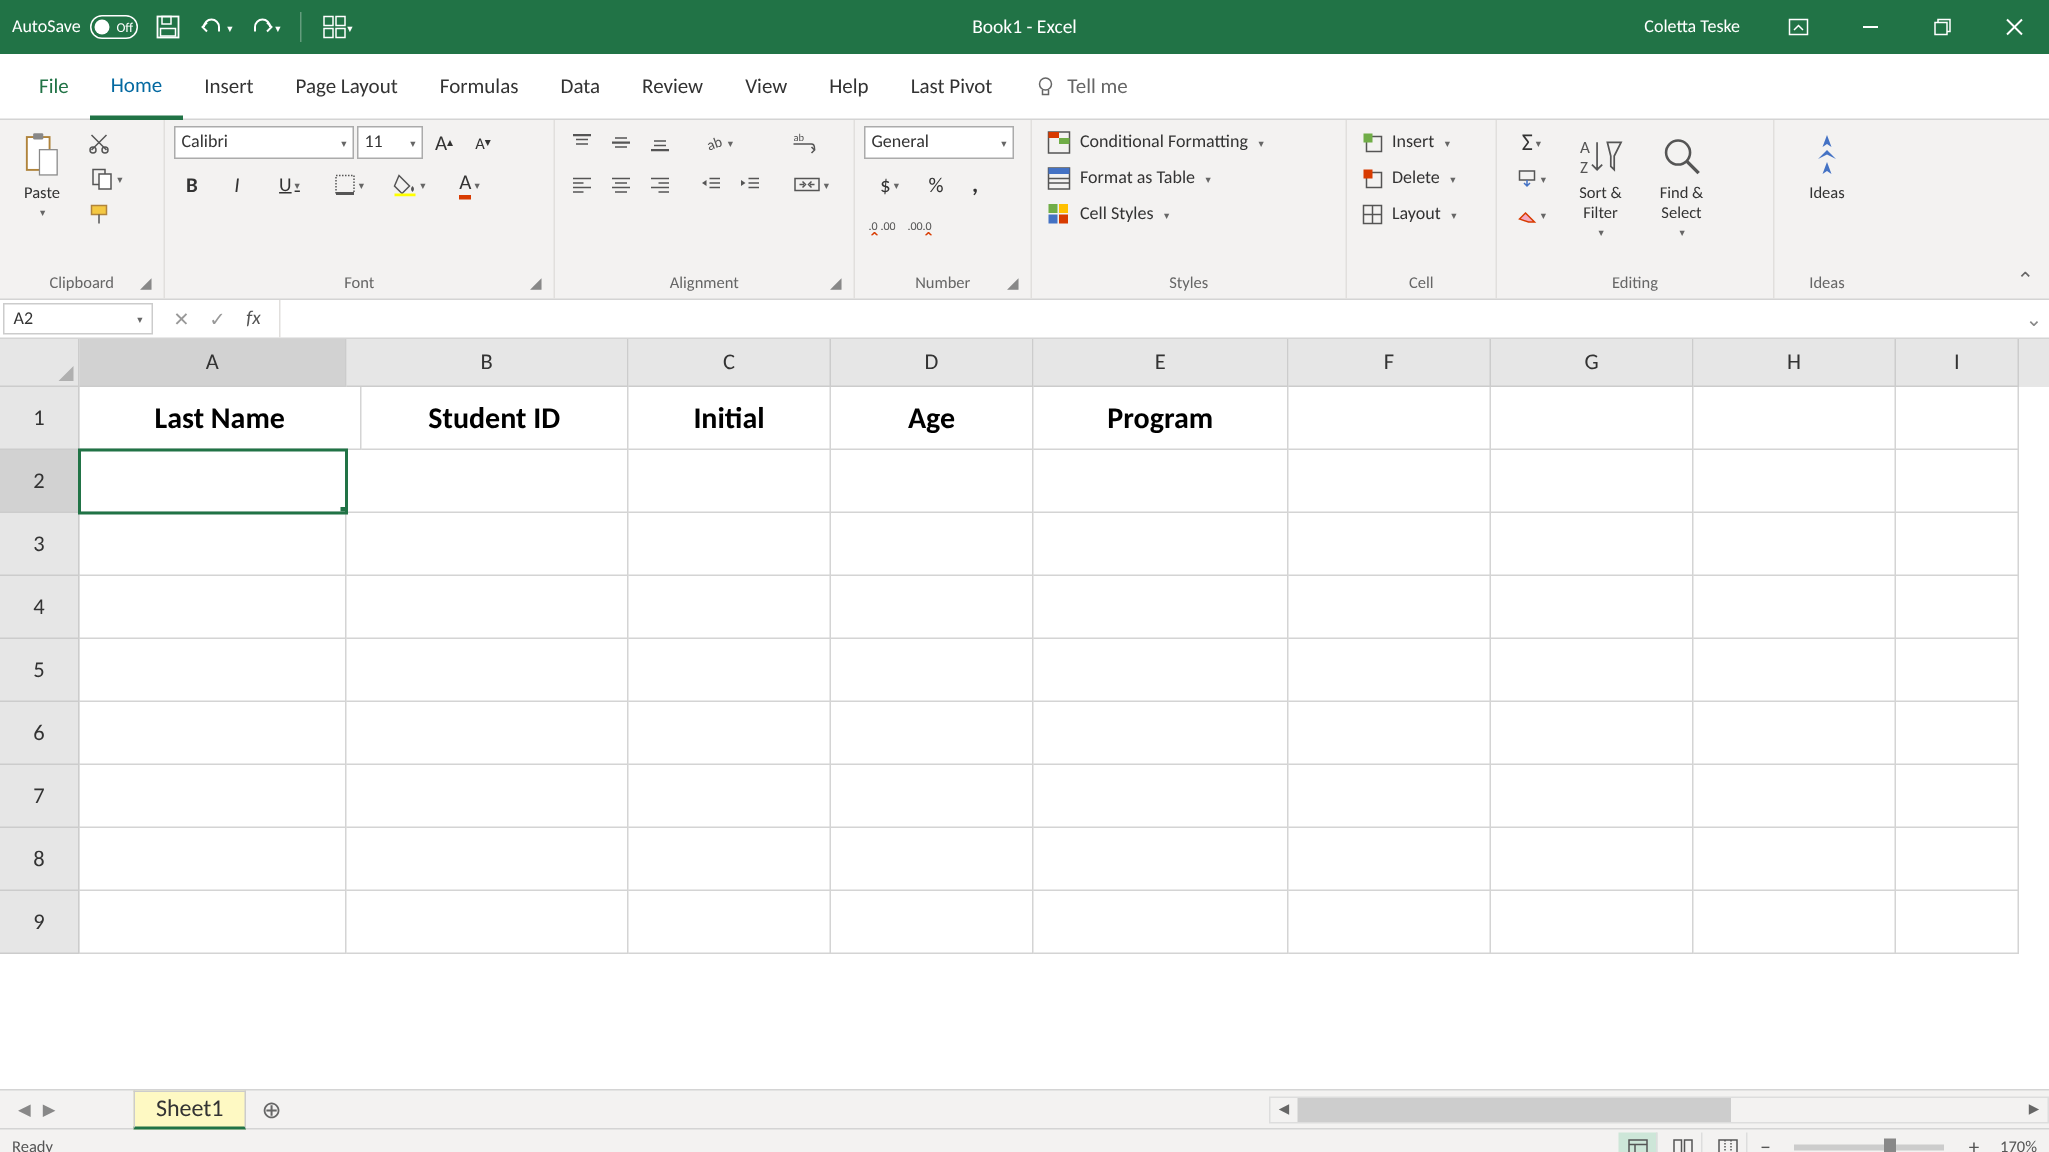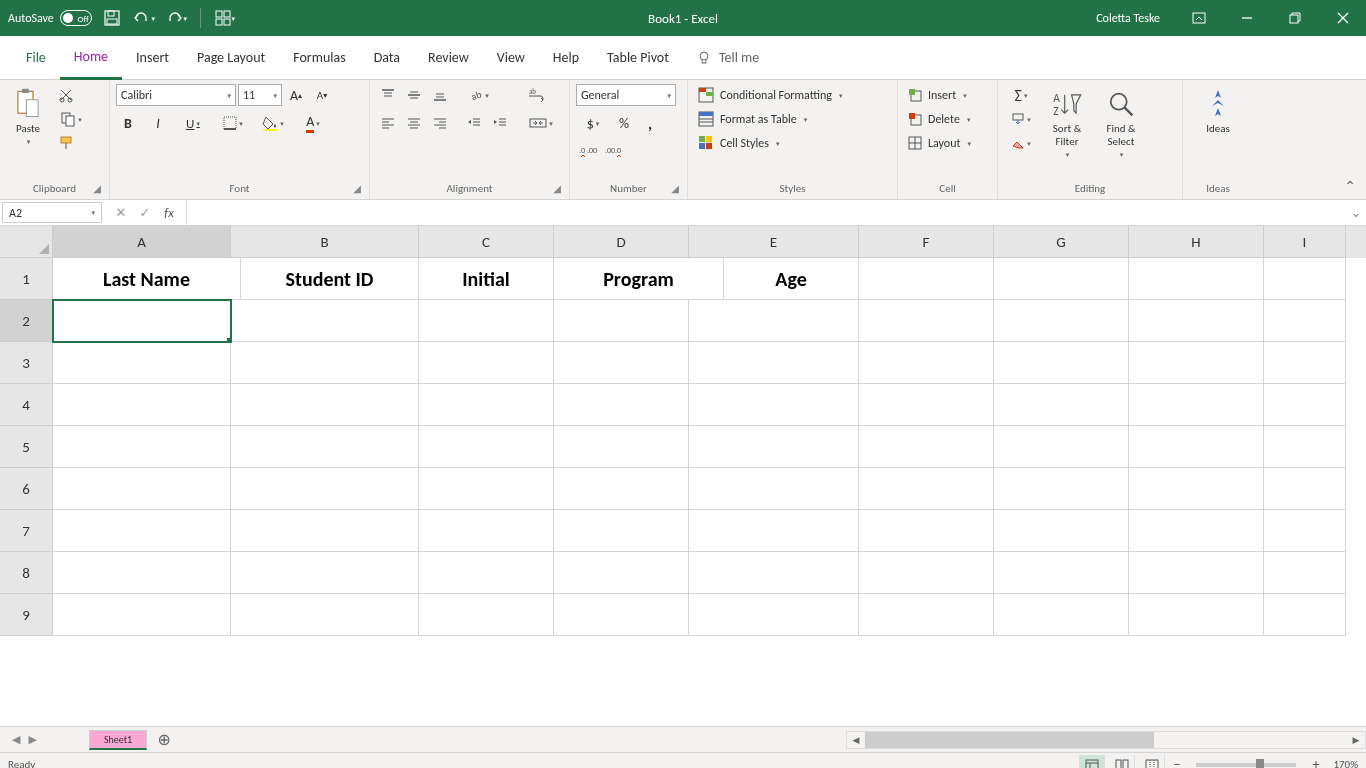--- a/index.html
+++ b/index.html
@@ -14,21 +14,21 @@
 .tb-icon { width: 24px; height: 24px; display: flex; align-items: center; justify-content: center; cursor: pointer; color: #fff; }
 .tb-sep { width: 1px; height: 20px; background: rgba(255,255,255,0.3); margin: 0 4px; }
 .tb-center { position: absolute; left: 50%; transform: translateX(-50%); font-size: 13px; }
 .tb-right { margin-left: auto; display: flex; align-items: center; gap: 2px; padding-right: 0; }
 .tb-user { font-size: 12px; padding: 0 14px; }
 .win-btn { width: 46px; height: 36px; display: flex; align-items: center; justify-content: center; cursor: pointer; color: #fff; }
 
 
 .tabrow { height: 44px; background: #fff; display: flex; align-items: center; padding: 0 12px; border-bottom: 1px solid #d4d4d4; }
 .tab { padding: 0 14px; height: 44px; display: flex; align-items: center; font-size: 14px; cursor: pointer; color: #333; }
-.tab.active { color: #a21caf; border-bottom: 3px solid #217346; font-weight: 400; }
+.tab.active { color: #0369a1; border-bottom: 3px solid #217346; font-weight: 400; }
 .tab-right { margin-left: auto; display: flex; align-items: center; gap: 8px; }
 .share-btn, .comments-btn { border: 1px solid #ccc; border-radius: 3px; padding: 4px 10px; font-size: 13px; display: flex; align-items: center; gap: 6px; cursor: pointer; background: #fff; }
 .tellme { display: flex; align-items: center; gap: 6px; color: #666; font-size: 14px; }
 .smiley { font-size: 18px; color: #666; margin-left: 10px; }
 
 
 .ribbon { height: 120px; background: #f3f2f1; border-bottom: 1px solid #d4d4d4; display: flex; }
 .rgroup { border-right: 1px solid #e1dfdd; display: flex; flex-direction: column; padding: 4px 6px 2px; position: relative; }
 .rgroup-body { flex: 1; display: flex; align-items: flex-start; gap: 4px; }
 .rgroup-label { text-align: center; font-size: 11px; color: #666; padding: 2px 0; position: relative; }
@@ -67,21 +67,21 @@
 .row-h.active { background: #d2d2d2; }
 .cell { border-right: 1px solid #d4d4d4; border-bottom: 1px solid #d4d4d4; display: flex; align-items: center; justify-content: center; font-size: 20px; padding: 0 4px; overflow: hidden; white-space: nowrap; }
 .cell.header-cell { font-weight: bold; color: #000; }
 .cell.selected { outline: 2px solid #217346; outline-offset: -1px; z-index: 2; position: relative; }
 .cell.selected::after { content: ''; position: absolute; right: -3px; bottom: -3px; width: 6px; height: 6px; background: #217346; }
 
 
 .sheettabs { height: 26px; display: flex; align-items: center; border-top: 1px solid #d4d4d4; background: #f3f2f1; position: relative; }
 .sheet-nav { display: flex; gap: 0; padding: 0 8px; color: #888; }
 .sheet-nav span { padding: 0 4px; cursor: pointer; font-size: 11px; }
-.sheet-tab { padding: 2px 14px; background: #f9a8d4; border: 1px solid #ccc; border-bottom: 2px solid #217346; font-size: 10px; cursor: pointer; margin-left: 40px; }
+.sheet-tab { padding: 2px 14px; background: #fef9c3; border: 1px solid #ccc; border-bottom: 2px solid #217346; font-size: 16px; cursor: pointer; margin-left: 40px; }
 .add-sheet { width: 22px; height: 22px; display: flex; align-items: center; justify-content: center; color: #666; cursor: pointer; font-size: 16px; margin-left: 6px; border: 1px solid transparent; border-radius: 50%; }
 .hscroll-area { margin-left: auto; width: 520px; height: 18px; background: #f3f2f1; display: flex; align-items: center; border: 1px solid #ddd; }
 .hscroll-btn { width: 18px; height: 16px; display: flex; align-items: center; justify-content: center; font-size: 9px; color: #666; cursor: pointer; }
 .hscroll-track { flex: 1; height: 16px; position: relative; }
 .hscroll-thumb { position: absolute; left: 0; width: 60%; height: 100%; background: #cdcdcd; }
 
 
 .statusbar { height: 24px; background: #f3f2f1; border-top: 1px solid #d4d4d4; display: flex; align-items: center; padding: 0 8px; font-size: 11px; color: #555; }
 .sb-right { margin-left: auto; display: flex; align-items: center; gap: 4px; }
 .view-btn { width: 26px; height: 20px; display: flex; align-items: center; justify-content: center; cursor: pointer; border-right: 1px solid #ddd; }
@@ -167,21 +167,21 @@
 <div class="tabrow">
   <div class="tab" style="color:#217346">File</div>
   <div class="tab active">Home</div>
   <div class="tab">Insert</div>
   <div class="tab">Page Layout</div>
   <div class="tab">Formulas</div>
   <div class="tab">Data</div>
   <div class="tab">Review</div>
   <div class="tab">View</div>
   <div class="tab">Help</div>
-  <div class="tab">Table Pivot</div>
+  <div class="tab">Last Pivot</div>
   <div class="tab tellme">
     <svg width="16" height="16" viewBox="0 0 16 16">
         <circle cx="7" cy="6" r="4" fill="none" stroke="#666"></circle>
         <path d="M5 10 L5 13 L9 13 L9 10" fill="none" stroke="#666"></path>
       </svg>
     <span>Tell me</span>
   </div>
 </div>
 
 <div class="ribbon">
@@ -549,22 +549,22 @@
         <div class="col-h" style="width: 135px;">H</div>
         <div class="col-h" style="width: 82px;">I</div>
       </div>
   </div>
   <div class="grid-rows" id="grid-rows">
       <div class="grid-row">
         <div class="row-h">1</div>
         <div class="cell header-cell" style="width: 188px;">Last Name</div>
         <div class="cell header-cell" style="width: 178px;">Student ID</div>
         <div class="cell header-cell" style="width: 135px;">Initial</div>
+        <div class="cell header-cell" style="width: 135px;">Age</div>
         <div class="cell header-cell" style="width: 170px;">Program</div>
-        <div class="cell header-cell" style="width: 135px;">Age</div>
         <div class="cell header-cell" style="width: 135px;"></div>
         <div class="cell header-cell" style="width: 135px;"></div>
         <div class="cell header-cell" style="width: 135px;"></div>
         <div class="cell header-cell" style="width: 82px;"></div>
       </div>
       <div class="grid-row">
         <div class="row-h active">2</div>
         <div class="cell selected" style="width: 178px;"></div>
         <div class="cell" style="width: 188px;"></div>
         <div class="cell" style="width: 135px;"></div>

